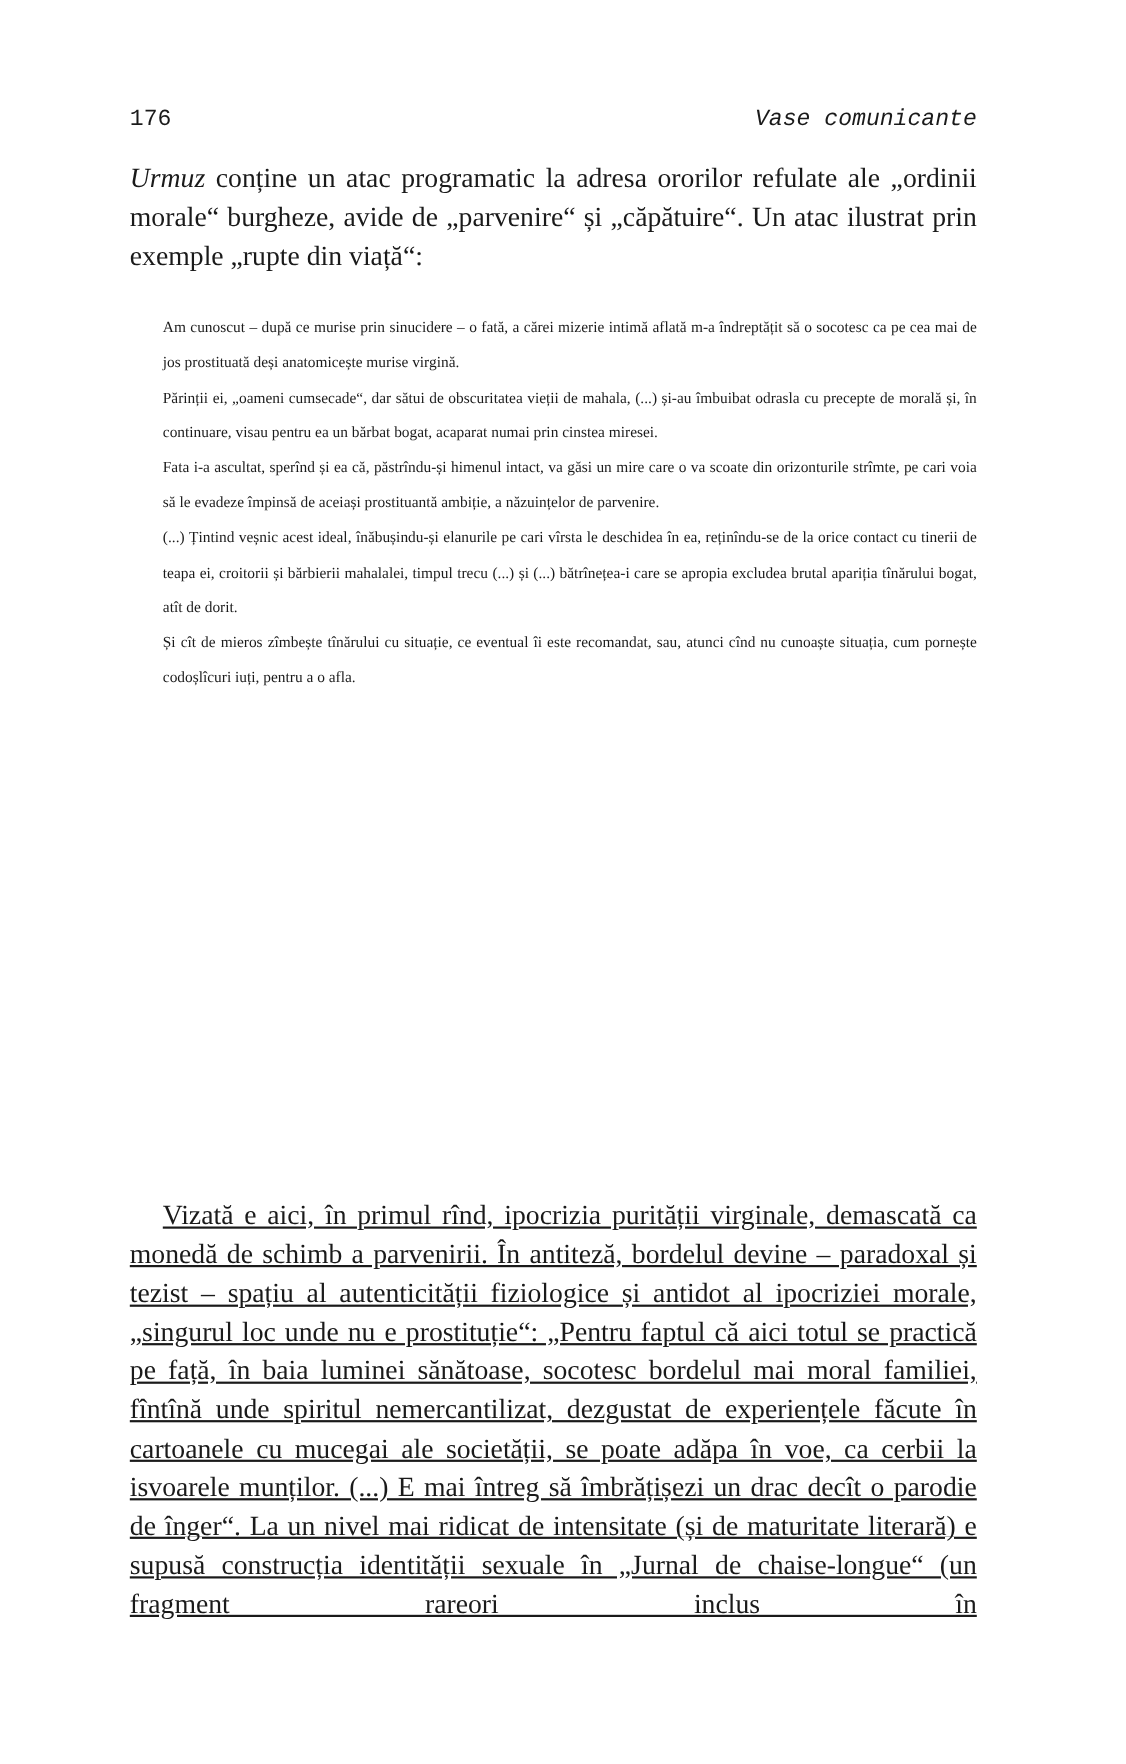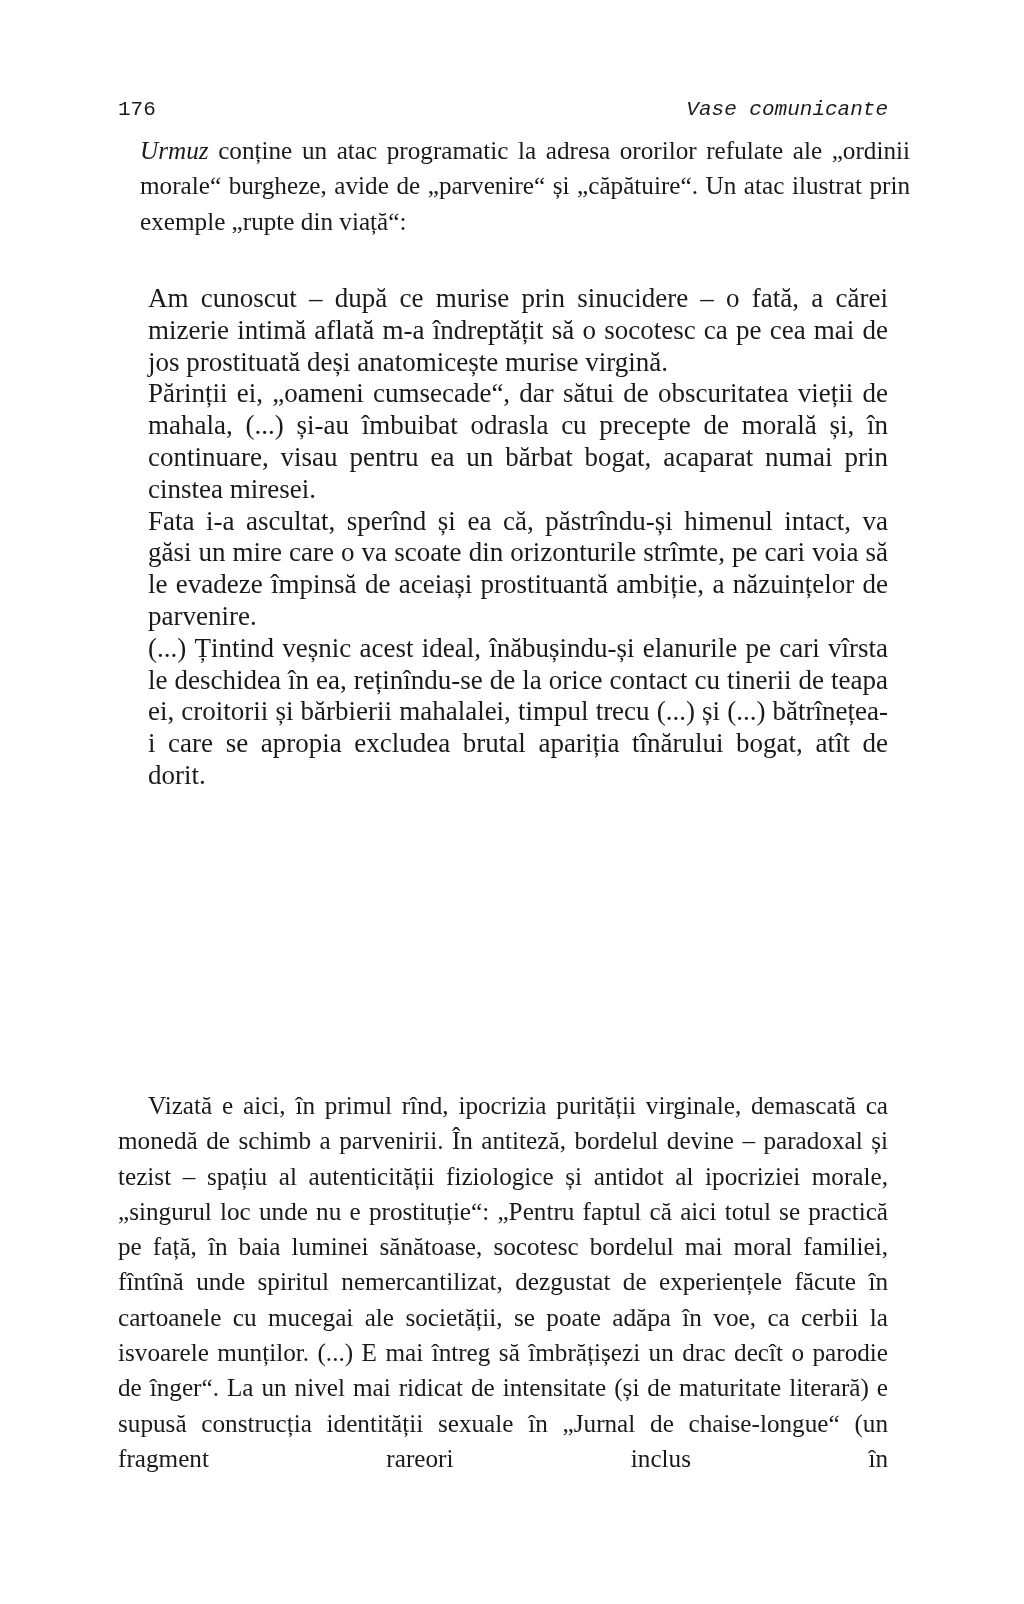--- a/index.html
+++ b/index.html
@@ -44,38 +44,38 @@
     .body-text {
       position: absolute;
       left: 0;
       width: 770px;
       font-size: 25.2px;
       line-height: 35.3px;
       text-align: justify;
       hyphens: manual;
     }
     .intro {
-      top: 133px;
-      margin-left: 22px;
+      top: 145px;
     }
     .quote {
       position: absolute;
       left: 30px;
       top: 283px;
       width: 740px;
-      font-size: 27px;
+      font-size: 14px;
       line-height: 31.8px;
       text-align: justify;
     }
     .quote p {
       margin: 0;
     }
     .analysis {
       top: 1088px;
       text-indent: 30px;
+      text-decoration: underline;
     }
     .body-text p { margin: 0; }
     .italic { font-style: italic; }
     .force-justify::after {
       content: "";
       display: inline-block;
       width: 100%;
       height: 0;
     }
   </style>
@@ -91,19 +91,20 @@
 
   <div class="body-text intro">
     <p><span class="italic">Urmuz</span><span> conține un atac programatic la adresa ororilor refulate ale „ordinii morale“ burgheze, avide de „parvenire“ și „căpătuire“. Un atac ilustrat prin exemple „rupte din viață“:</span></p>
   </div>
 
   <div class="quote">
     <p>Am cunoscut – după ce murise prin sinucidere – o fată, a cărei mizerie intimă aflată m-a îndreptățit să o socotesc ca pe cea mai de jos prostitu­ată deși anatomicește murise virgină.</p>
     <p>Părinții ei, „oameni cumsecade“, dar sătui de obscuritatea vieții de mahala, (...) și-au îmbuibat odrasla cu precepte de morală și, în continuare, visau pentru ea un bărbat bogat, acaparat numai prin cinstea miresei.</p>
     <p>Fata i-a ascultat, sperînd și ea că, păstrîndu-și himenul intact, va găsi un mire care o va scoate din orizonturile strîmte, pe cari voia să le evadeze împinsă de aceiași prostituantă ambiție, a năzuințelor de parvenire.</p>
     <p>(...) Țintind veșnic acest ideal, înăbușindu-și elanurile pe cari vîrsta le deschidea în ea, reținîndu-se de la orice contact cu tinerii de teapa ei, croitorii și bărbierii mahalalei, timpul trecu (...) și (...) bătrînețea-i care se apropia excludea brutal apariția tînărului bogat, atît de dorit.</p>
+    <p>Și cît de mieros zîmbește tînărului cu situație, ce eventual îi este recoman­dat, sau, atunci cînd nu cunoaște situația, cum pornește codoșlîcuri iuți, pentru a o afla.</p>
   </div>
 
   <div class="body-text analysis">
     <p class="force-justify">Vizată e aici, în primul rînd, ipocrizia purității virginale, demascată ca monedă de schimb a parvenirii. În antiteză, bordelul devine – para­doxal și tezist – spațiu al autenticității fiziologice și antidot al ipocriziei morale, „singurul loc unde nu e prostituție“: „Pentru faptul că aici totul se practică pe față, în baia luminei sănătoase, socotesc bordelul mai moral familiei, fîntînă unde spiritul nemercantilizat, dezgustat de experiențele făcute în cartoanele cu mucegai ale societății, se poate adăpa în voe, ca cerbii la isvoarele munților. (...) E mai întreg să îmbră­țișezi un drac decît o parodie de înger“. La un nivel mai ridicat de intensitate (și de maturitate literară) e supusă construcția identității sexuale în „Jurnal de chaise-longue“ (un fragment rareori inclus în</p>
   </div>
 
 </div>
 
 </body></html>

